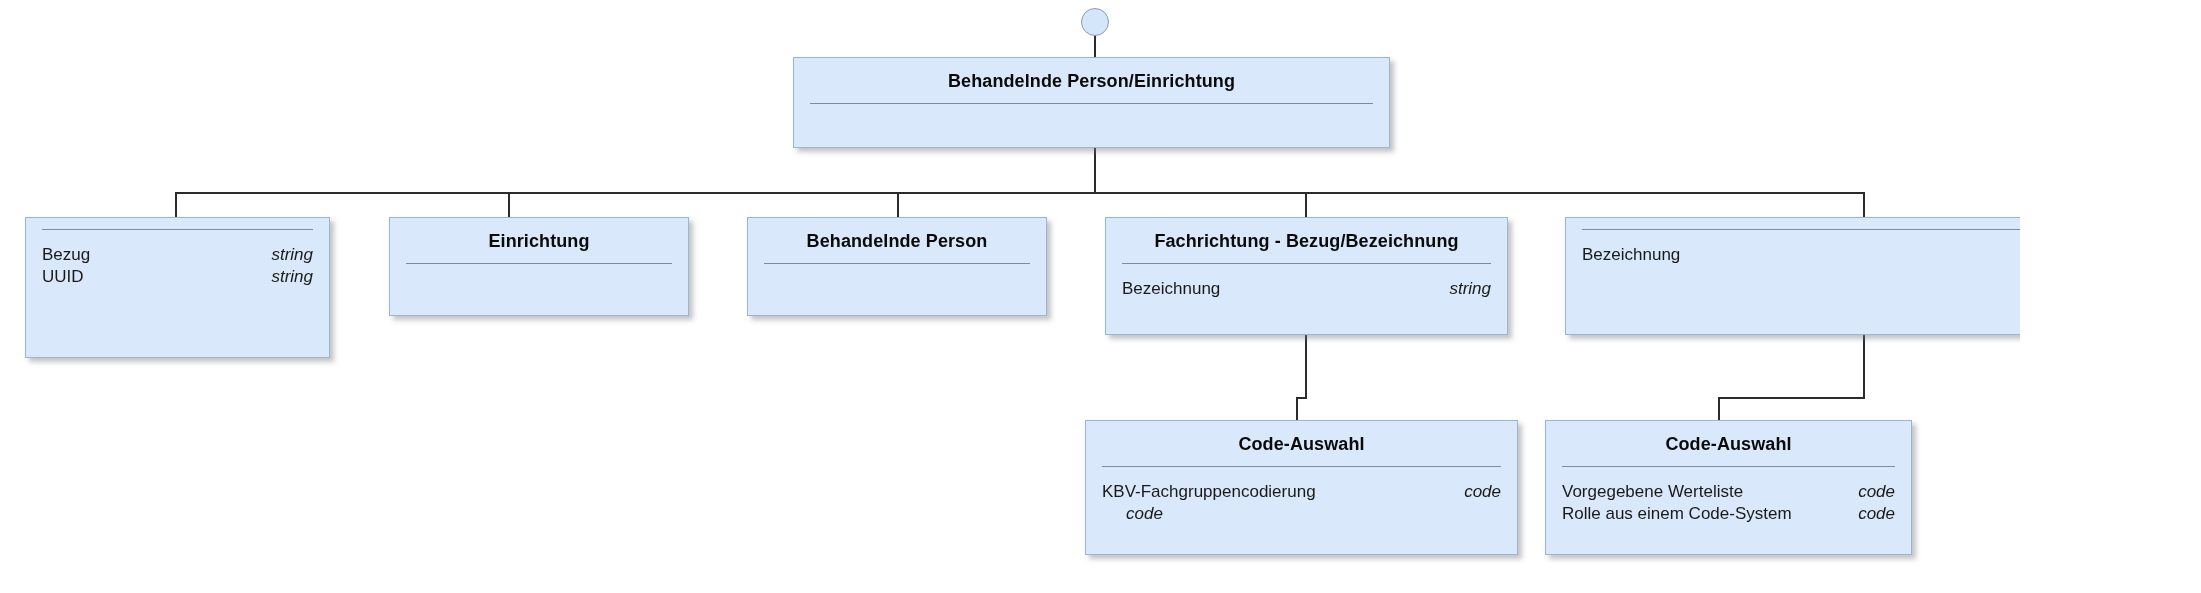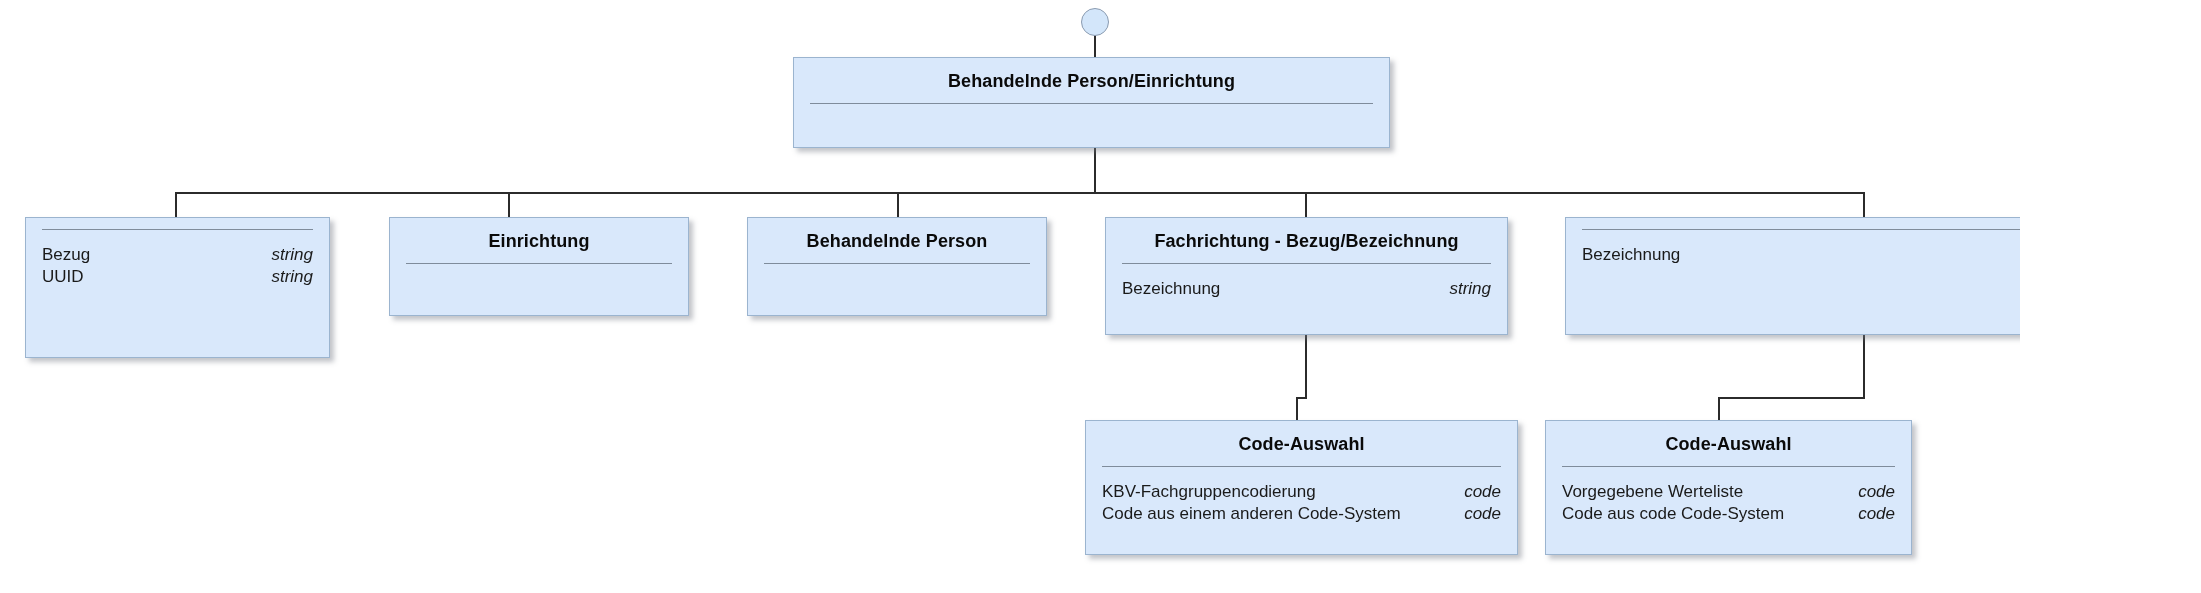--- a/index.html
+++ b/index.html
@@ -155,34 +155,33 @@
 
   <div class="node" style="left:1085px; top:420px; width:433px; height:135px;">
     <div class="node-title">Code-Auswahl</div>
     <div class="node-sep"></div>
     <div class="node-body">
       <div class="attr-row">
         <span class="attr-name">KBV-Fachgruppencodierung</span>
         <span class="attr-type">code</span>
       </div>
       <div class="attr-row">
-        <span class="attr-name">Code aus einem anderen Code-System</span>
         <span class="attr-type">code</span>
       </div>
     </div>
   </div>
 
   <div class="node" style="left:1545px; top:420px; width:367px; height:135px;">
     <div class="node-title">Code-Auswahl</div>
     <div class="node-sep"></div>
     <div class="node-body">
       <div class="attr-row">
         <span class="attr-name">Vorgegebene Werteliste</span>
         <span class="attr-type">code</span>
       </div>
       <div class="attr-row">
-        <span class="attr-name">Code aus code Code-System</span>
+        <span class="attr-name">Rolle aus einem Code-System</span>
         <span class="attr-type">code</span>
       </div>
     </div>
   </div>
 
 </div>
 
 </body></html>

